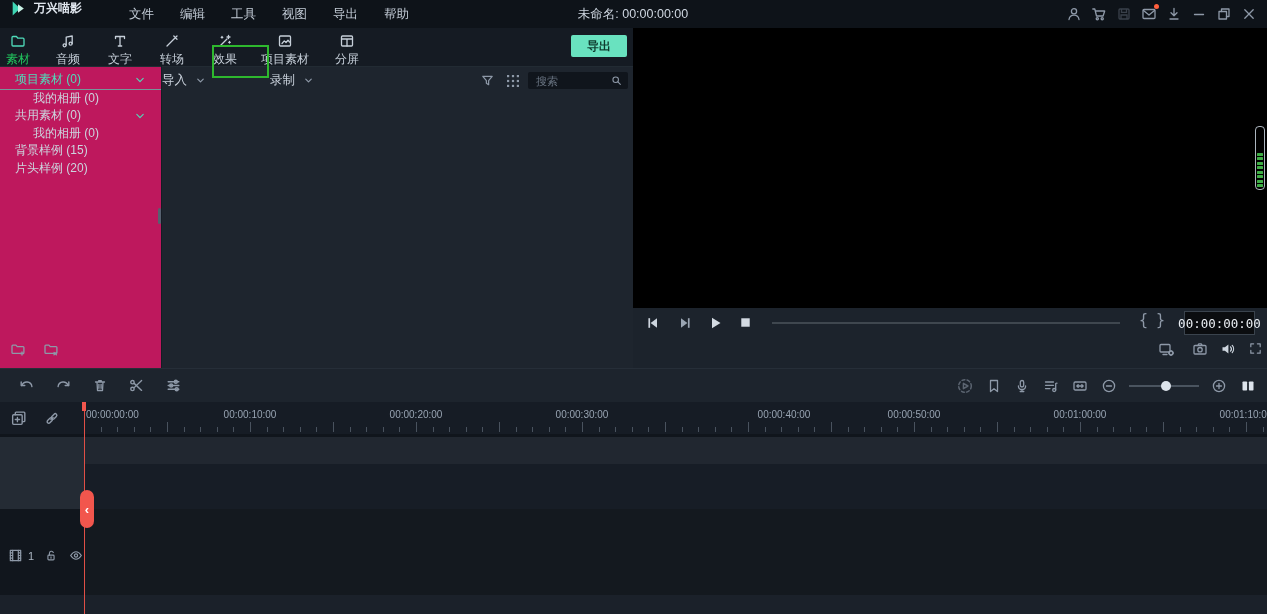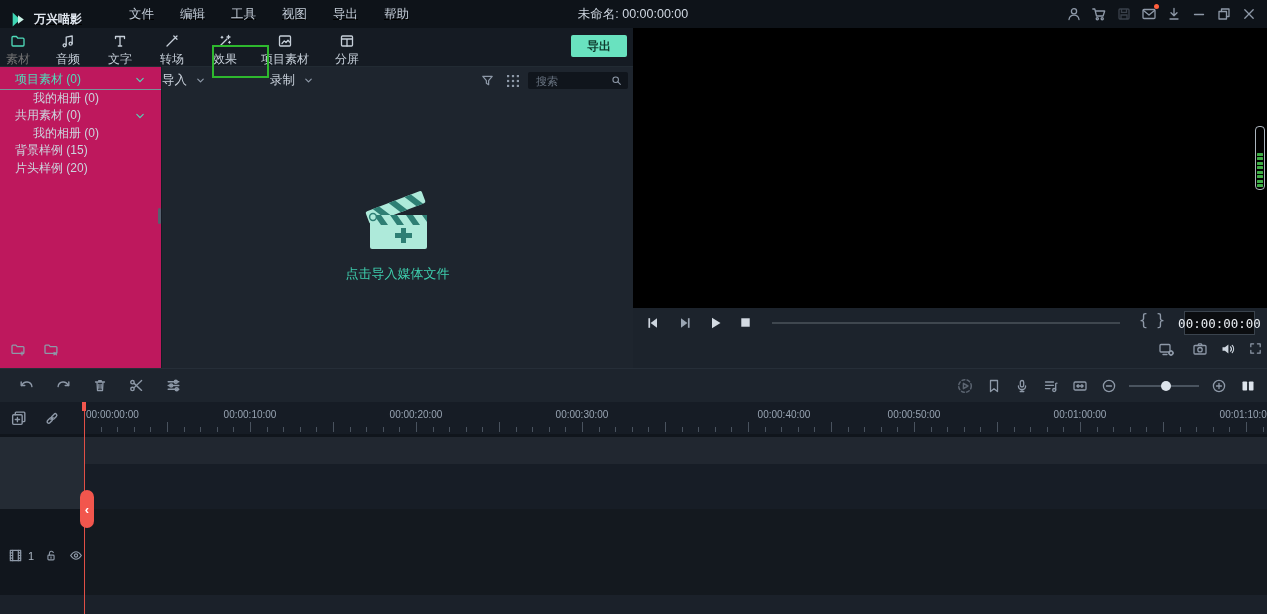--- a/index.html
+++ b/index.html
@@ -3,36 +3,36 @@
 <meta charset="utf-8">
 <style>
   html,body{margin:0;padding:0;background:#000;}
   #app{position:relative;width:1267px;height:614px;background:#161c25;overflow:hidden;
        font-family:"Liberation Sans","DejaVu Sans",sans-serif;-webkit-font-smoothing:antialiased;}
   .abs{position:absolute;}
   svg{display:block;}
   .sk *{stroke:#8e99a8;fill:none;stroke-width:1.3;stroke-linecap:round;stroke-linejoin:round;}
 
   
-  #titlebar{top:0;left:0;width:1267px;height:28px;background:#0e1319;display:flex;align-items:flex-end;text-decoration:underline;}
+  #titlebar{top:0;left:0;width:1267px;height:28px;background:#0e1319;display:flex;align-items:flex-start;}
   #logo{margin-left:10px;}
   #appname{color:#e2e8f0;font-size:12px;font-weight:bold;margin-left:7px;}
   #menus{display:flex;margin-left:34px;}
   .menu-item{color:#c3ccd7;font-size:12.5px;line-height:28px;padding:0 13px;cursor:default;}
   #doc-title{position:absolute;left:633px;top:0;transform:translateX(-50%);line-height:28px;
              color:#cfd7e1;font-size:12.5px;white-space:nowrap;}
   #tb-icons{position:absolute;right:10px;top:0;height:28px;display:flex;align-items:center;gap:9px;}
   .tb-ic{position:relative;width:16px;height:16px;}
 
   
   #tabstrip{top:28px;left:0;width:633px;height:38px;background:#151b23;}
   .tab{position:absolute;top:5px;display:flex;flex-direction:column;align-items:center;gap:2px;
        transform:translateX(-50%);cursor:default;}
   .tab .tlabel{font-size:12px;color:#c6cfd9;white-space:nowrap;}
-  .tab.active .tlabel{color:#737373;}
+  .tab.active .tlabel{color:#22c55e;}
   .tab svg *{stroke:#c6cfd9;}
   .tab.active svg *{stroke:#4fdcba;}
   #export-btn{left:571px;top:35px;width:56px;height:22px;background:#69e2bf;color:#0e3b2e;
               font-size:12px;font-weight:bold;border-radius:2px;display:flex;align-items:center;
               justify-content:center;cursor:pointer;}
   #annotation-box{left:212px;top:45px;width:53px;height:29px;border:2px solid #2eb82e;z-index:60;}
 
   
   #tree{top:66px;left:0;width:161px;height:302px;background:#be185d;border-top:1px solid #222b33;}
   .tree-item{position:relative;height:17.5px;display:flex;align-items:center;font-size:12px;color:#ccd4de;}
@@ -311,33 +311,20 @@
         <input id="search-input" type="text" placeholder="搜索" style="">
         <span style="margin-right:5px;">
           <svg class="sk" width="13" height="13" viewBox="0 0 16 16">
               <circle cx="7" cy="7" r="3.4"></circle>
               <path d="M9.7 9.7l3 3"></path>
             </svg>
           </span>
       </div>
     </div>
 
-    <div id="import-hint">
-      <svg width="76" height="80" viewBox="0 0 76 80">
-        <g transform="rotate(-21 20 46)">
-          <rect x="8" y="36" width="60" height="13" rx="2" fill="#aeeada"></rect>
-          <path d="M16 36l8 13h7l-8-13zM33 36l8 13h7l-8-13zM50 36l8 13h7l-8-13z" fill="#2e7f74"></path>
-        </g>
-        <rect x="10" y="44" width="57" height="34" rx="2" fill="#aeeada"></rect>
-        <path d="M14 44l7 10h7l-7-10zM30 44l7 10h7l-7-10zM46 44l7 10h7l-7-10zM62 44l5 7v-7z" fill="#2e7f74"></path>
-        <circle cx="13" cy="46" r="3.4" fill="#aeeada" stroke="#2e7f74" stroke-width="1.5"></circle>
-        <path d="M35 62h6v-5h5v5h6v5h-6v5h-5v-5h-6z" fill="#2e7f74"></path>
-      </svg>
-      <span class="hint-text">点击导入媒体文件</span>
-    </div>
   </div>
 
   <div id="preview" class="abs">
     <div style="position:absolute;inset:0 0 60px 0;background:#000;"></div>
     <div id="audio-meter">
       <span class="seg"></span>
         <span class="seg"></span>
         <span class="seg"></span>
         <span class="seg"></span>
       <span class="seg"></span>

